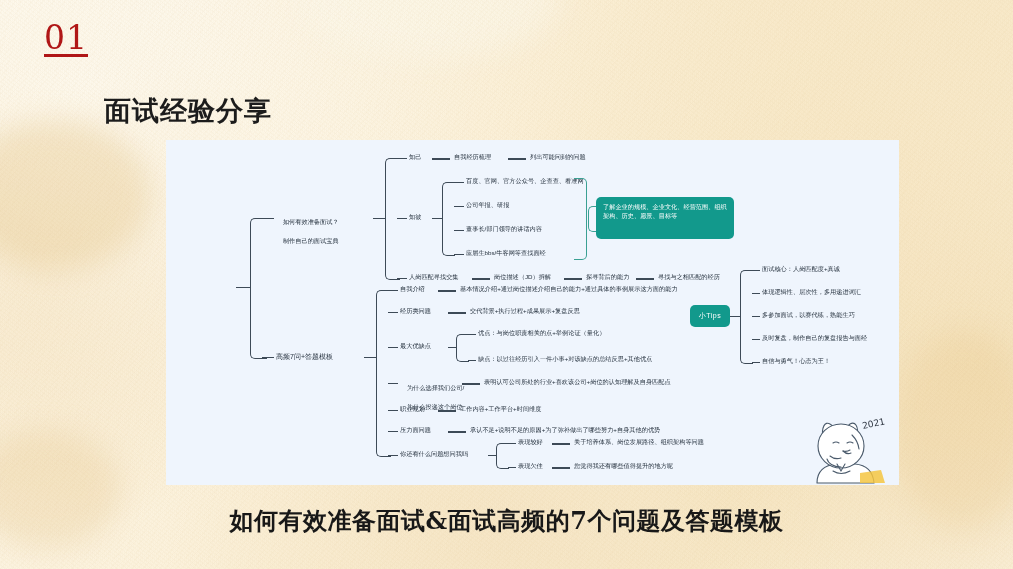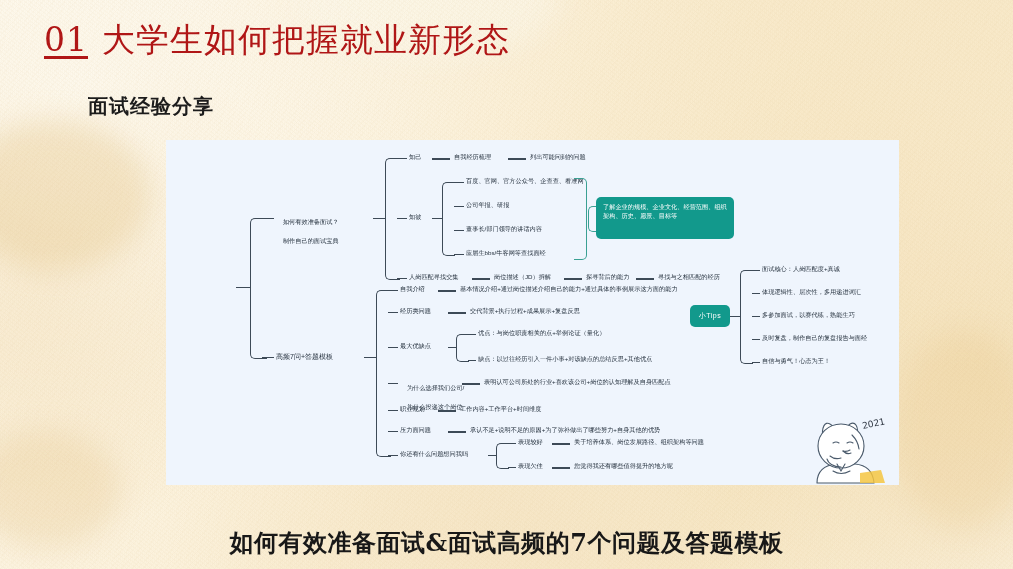--- a/index.html
+++ b/index.html
@@ -31,23 +31,23 @@
   .b2{left:-30px;top:430px;width:150px;height:120px;background:rgba(229,193,126,.25);}
   .b3{right:-20px;top:330px;width:140px;height:200px;background:rgba(231,198,134,.22);}
   .b4{left:300px;top:-60px;width:260px;height:120px;background:rgba(252,247,235,.55);}
 
   
   #title{position:absolute;left:44px;top:18px;display:flex;align-items:baseline;gap:14px;
     font-family:"DejaVu Serif","Liberation Serif",serif;}
   #title .num{font-size:33px;color:#b01616;text-decoration:underline;text-underline-offset:5px;
     font-weight:400;letter-spacing:1px;}
   #title .txt{font-size:33px;color:#b01616;font-weight:400;letter-spacing:1px;}
-  #subtitle{position:absolute;left:88px;top:93px;font-size:20px;font-weight:700;color:#1c1c1c;
+  #subtitle{position:absolute;left:104px;top:93px;font-size:27px;font-weight:700;color:#1c1c1c;
     letter-spacing:1px;font-family:"DejaVu Sans","Liberation Sans",sans-serif;}
-  #caption{position:absolute;left:0;right:0;top:527px;text-align:center;
+  #caption{position:absolute;left:0;right:0;top:505px;text-align:center;
     font-family:"DejaVu Serif","Liberation Serif",serif;
     font-size:24px;color:#181818;font-weight:600;letter-spacing:.5px;}
 
   
   #map{position:absolute;left:166px;top:140px;width:733px;height:345px;
     background:#eff5fd;overflow:hidden;}
   #map .node{position:absolute;font-size:6.2px;color:#24303d;line-height:1.35;white-space:nowrap;}
   #map .node.w{white-space:pre;}
   #map .ln{position:absolute;background:#3d4a57;}
   #map .h{height:1.2px;}
@@ -78,21 +78,20 @@
 
 <div id="bg">
   <div class="blot b1"></div>
   <div class="blot b2"></div>
   <div class="blot b3"></div>
   <div class="blot b4"></div>
 </div>
 
 <div id="title">
   <span class="num">01</span>
-  <span class="txt">大学生如何把握就业新形态</span>
 </div>
 <div id="subtitle">面试经验分享</div>
 <div id="caption">如何有效准备面试&amp;面试高频的7个问题及答题模板</div>
 
 <div id="map">
 
 
   <div class="ln h" style="left:70px;top:147px;width:14px;"></div>
   <div class="br" style="left:84px;top:78px;width:16px;height:139px;"></div>
   <div class="ln h" style="left:96px;top:78px;width:12px;"></div>

